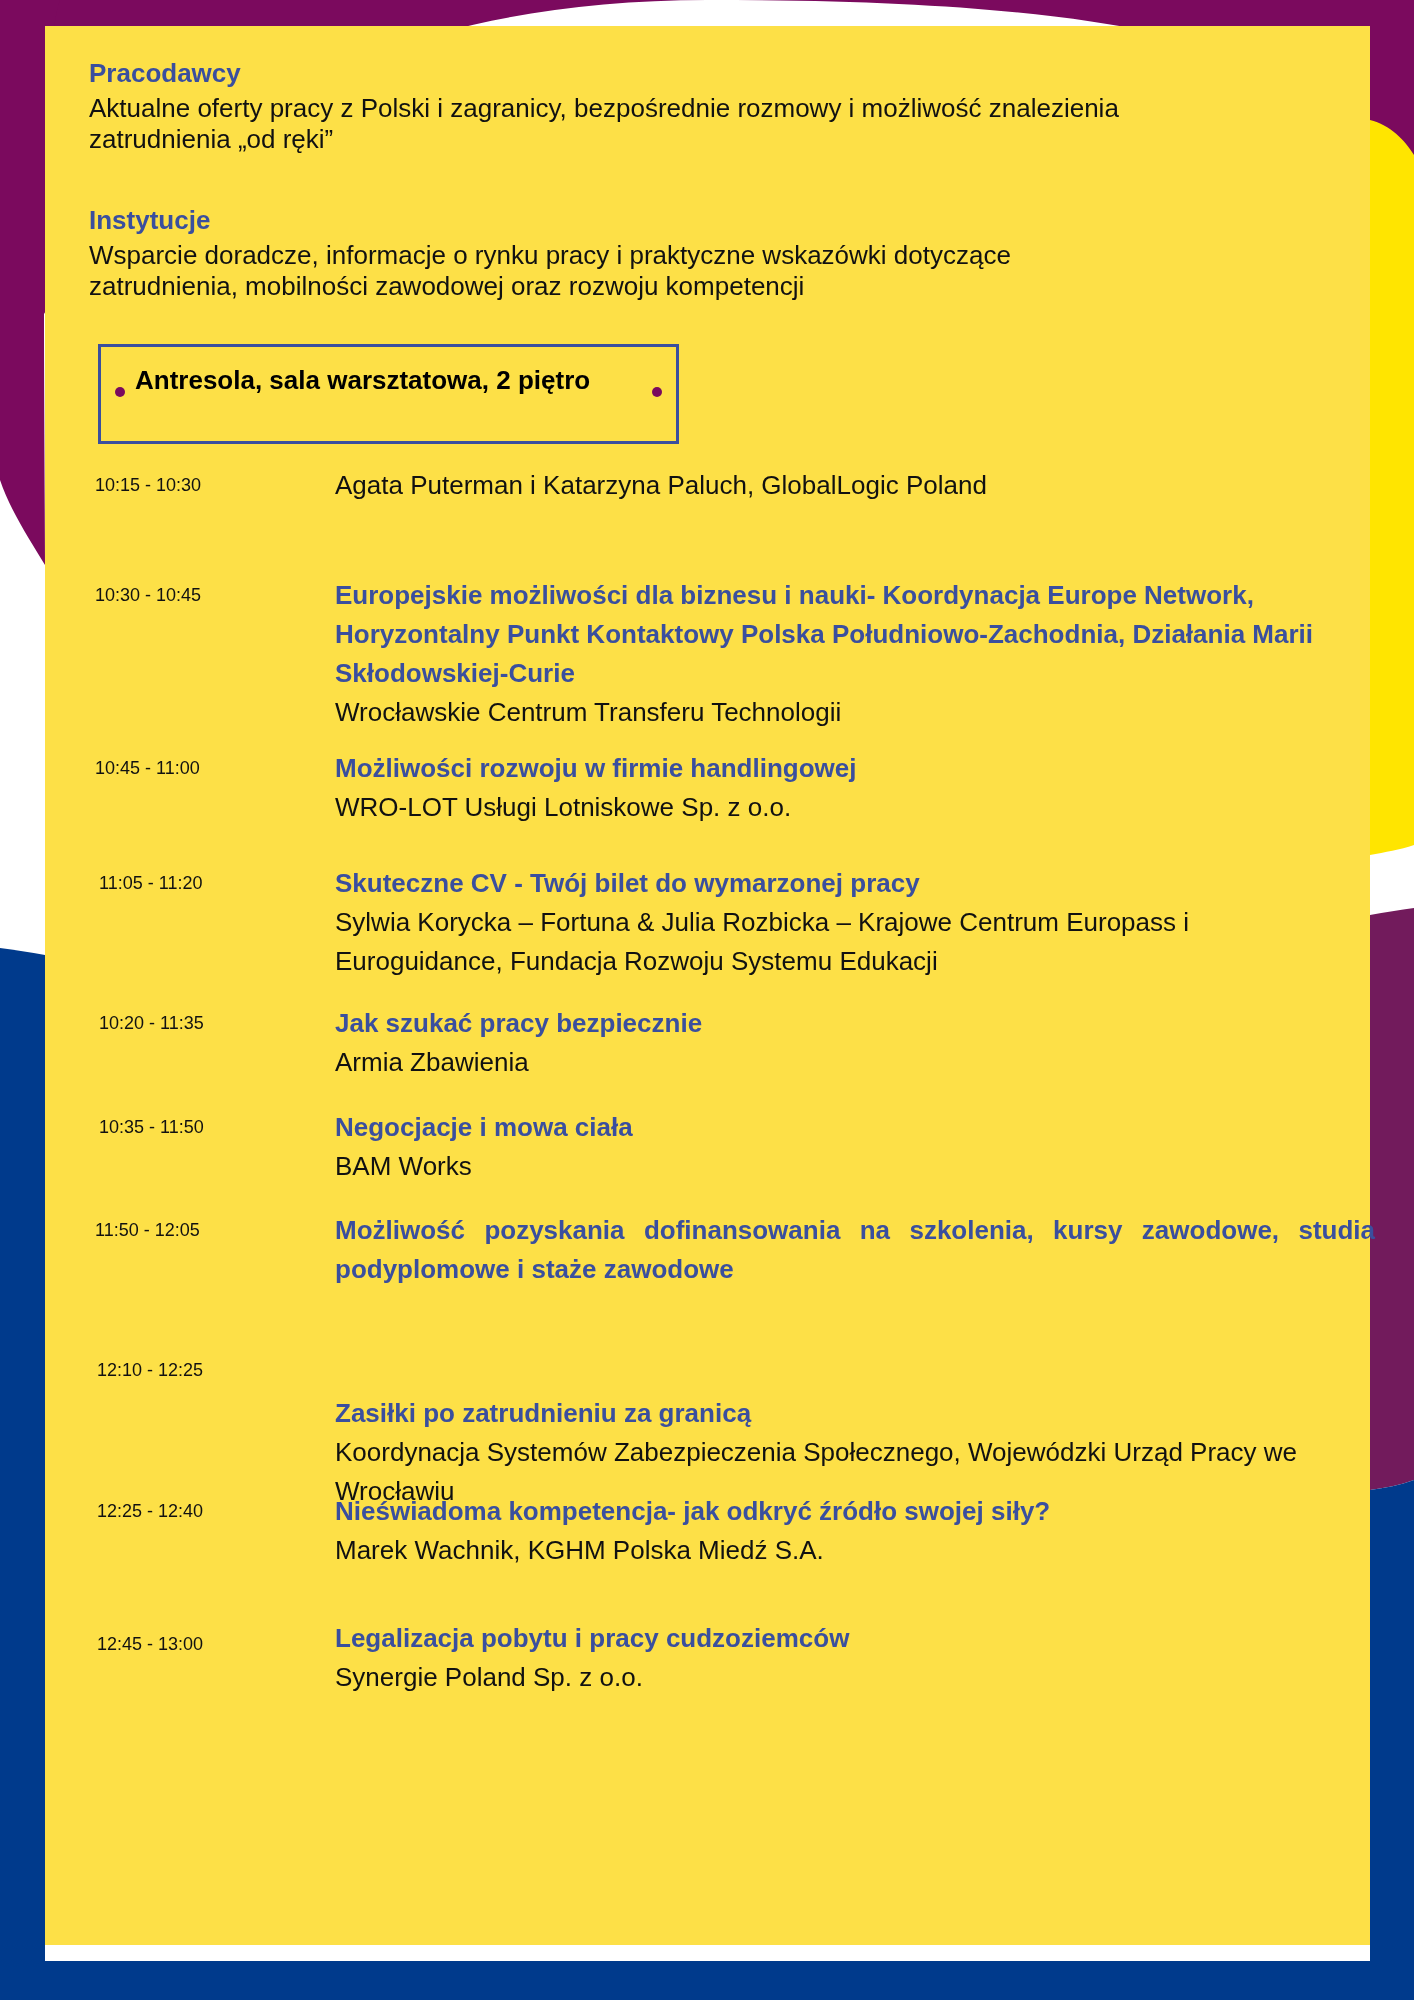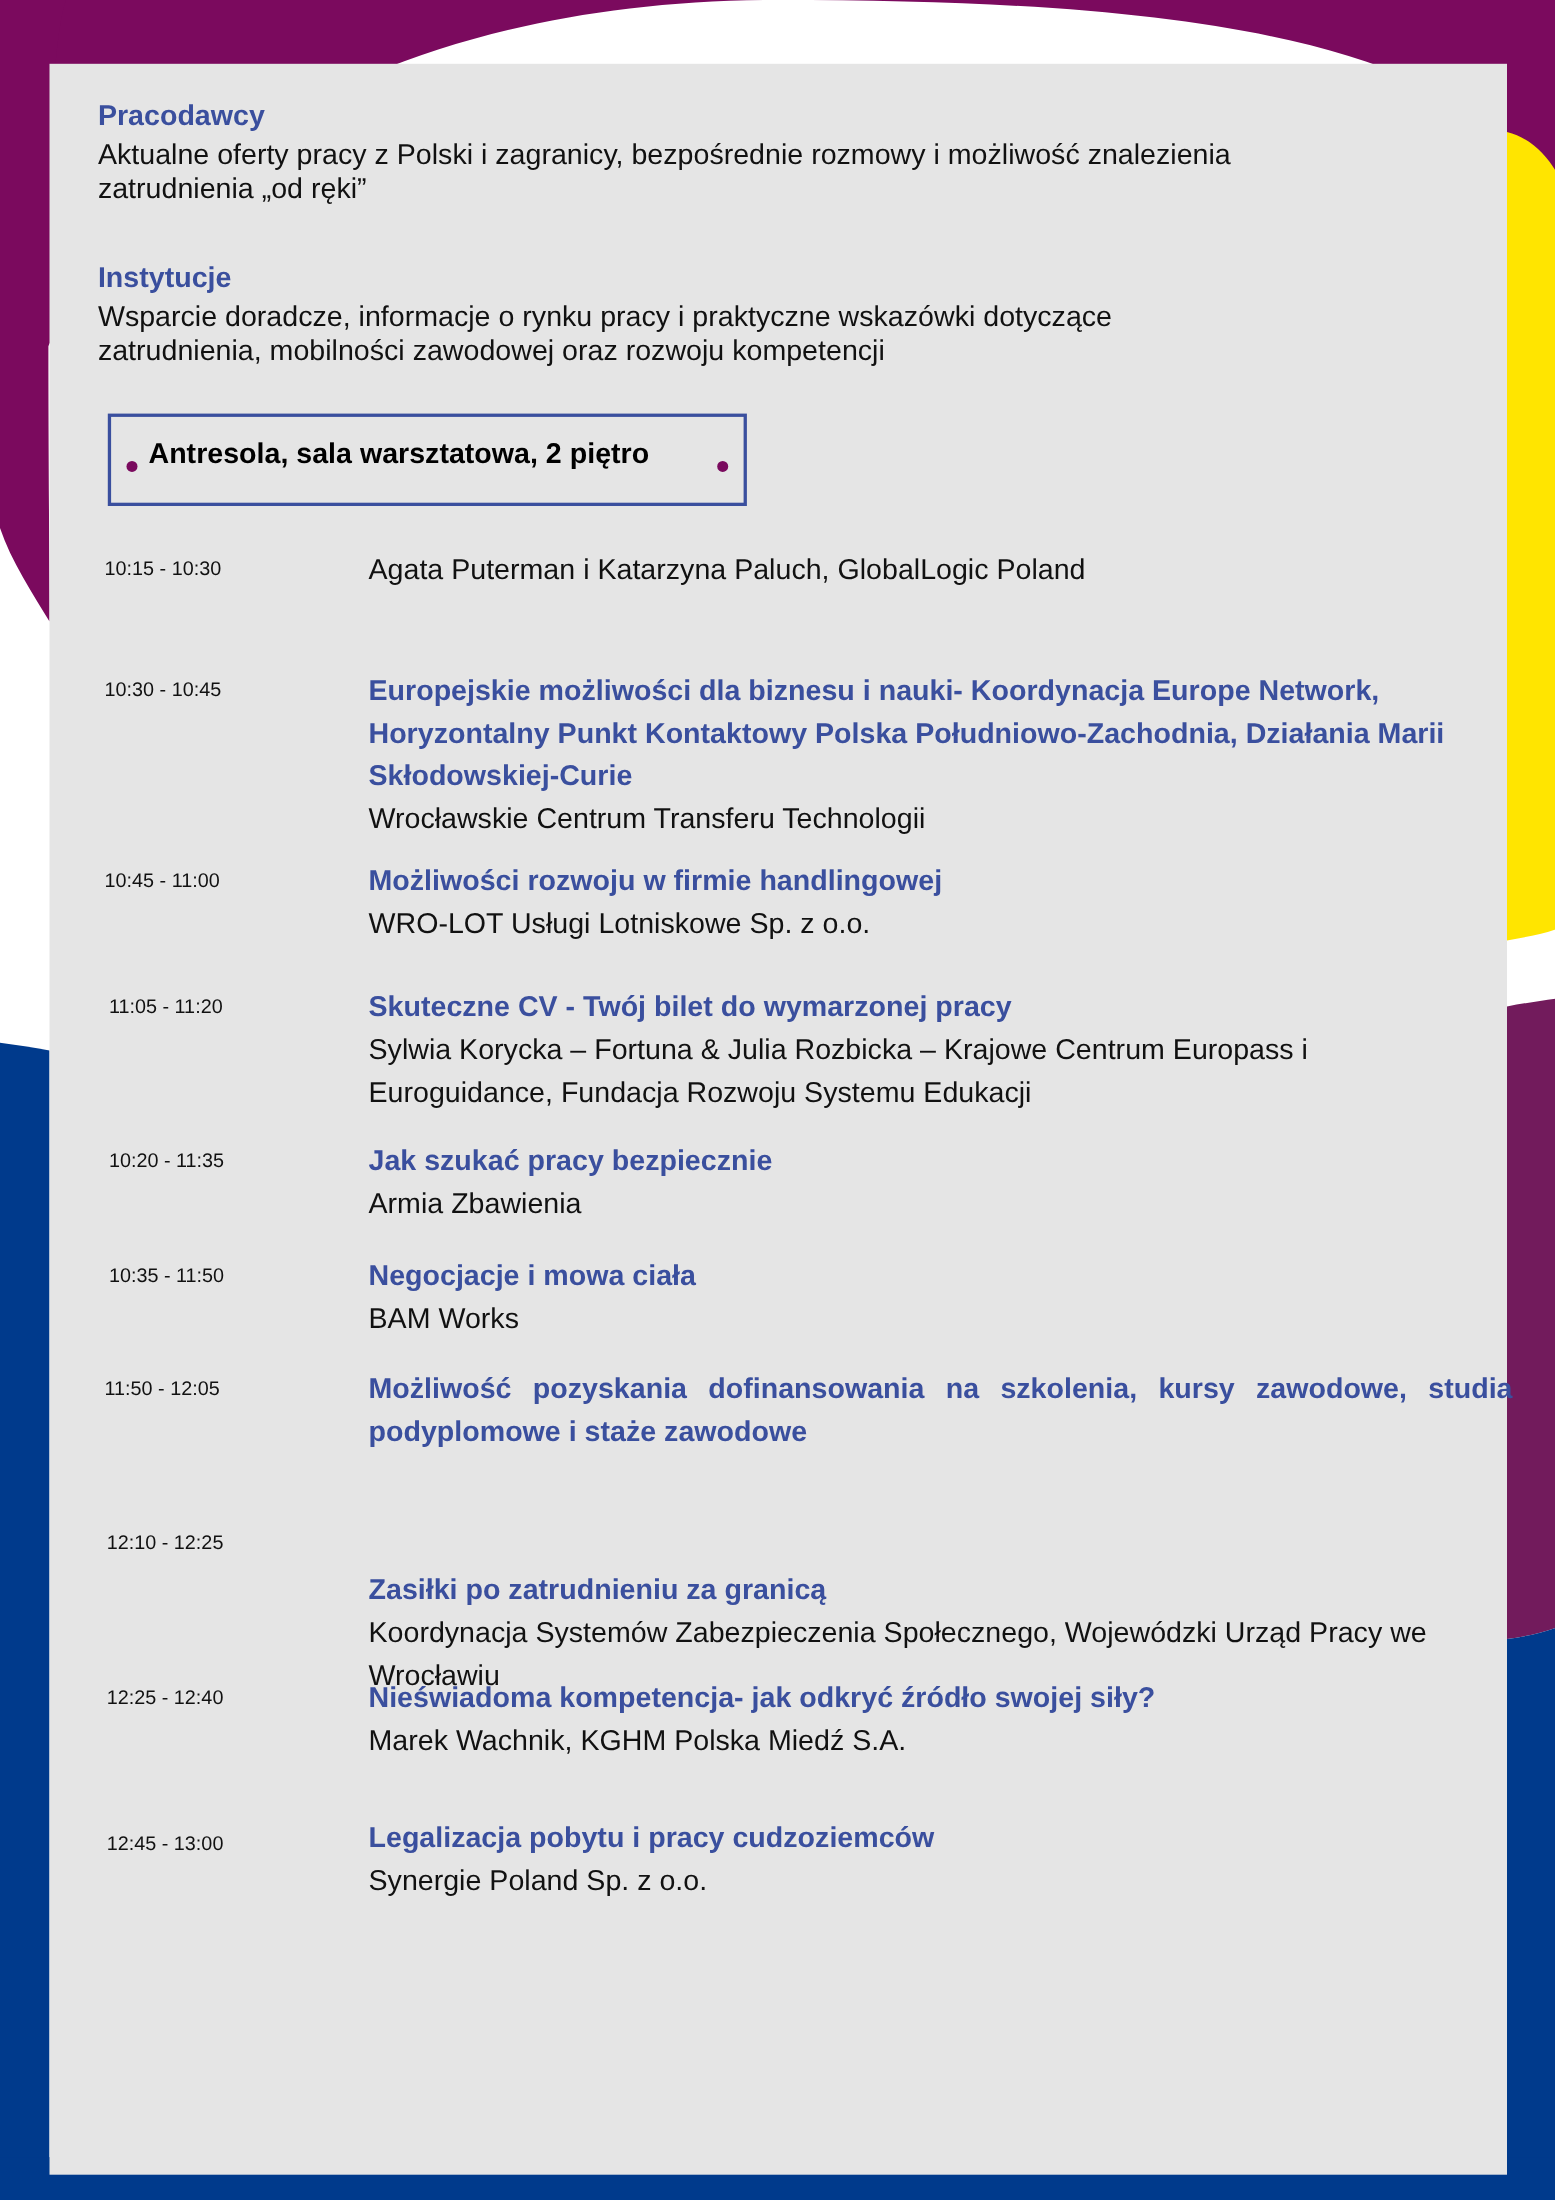--- a/index.html
+++ b/index.html
@@ -3,30 +3,30 @@
   <meta charset="utf-8">
   <style>
     html, body { margin: 0; padding: 0; }
     body {
       width: 1414px; height: 2000px; position: relative; overflow: hidden;
       background: #ffffff;
       font-family: "Liberation Sans", sans-serif;
     }
     .bg-shape { position: absolute; }
     .panel {
-      position: absolute; left: 45px; top: 58px; width: 1325px; height: 1919px;
-      background: #e5e5e5;
+      position: absolute; left: 45px; top: 26px; width: 1325px; height: 1919px;
+      background: #fde047;
     }
     .section { position: absolute; left: 44px; }
     .sec-title {
       color: #3a4f9e; font-weight: bold; font-size: 26px; line-height: 39px; margin: 0;
     }
     .sec-text { color: #111111; font-size: 26px; line-height: 31px; margin: 0; width: 1200px; }
     .location-box {
-      position: absolute; left: 53px; top: 318px; width: 581px; height: 84px;
+      position: absolute; left: 53px; top: 318px; width: 581px; height: 100px;
       border: 3px solid #3a4f9e; box-sizing: border-box;
     }
     .loc-dot {
       position: absolute; width: 10px; height: 10px; border-radius: 50%;
       background: #7a0a5e; top: 40px;
     }
     .loc-label {
       position: absolute; left: 34px; top: 18px; font-weight: bold; font-size: 26px;
       color: #000; white-space: nowrap;
     }

